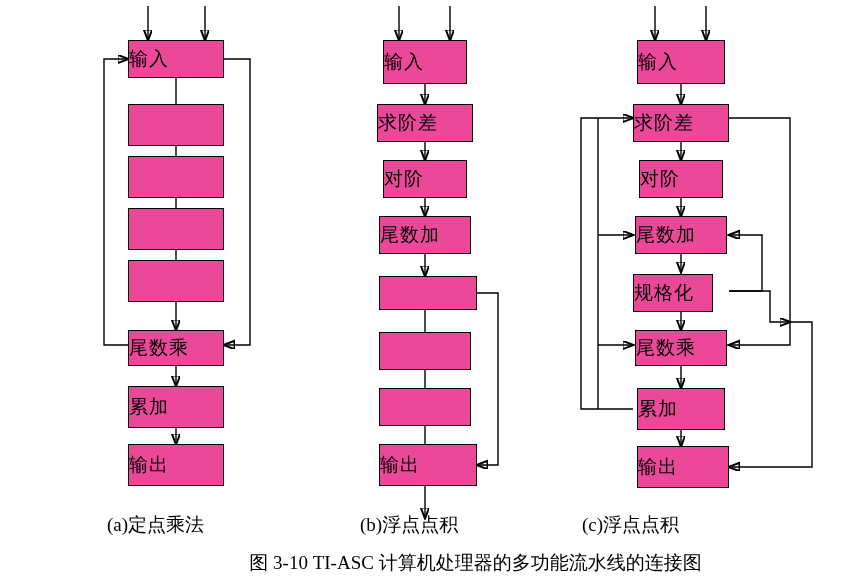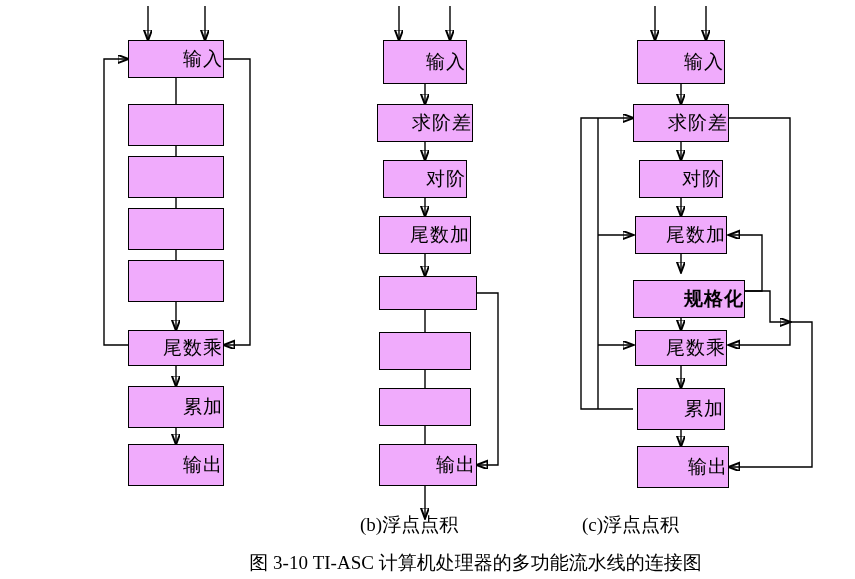--- a/index.html
+++ b/index.html
@@ -8,28 +8,27 @@
     background:#ffffff;
     font-family:"Liberation Serif","DejaVu Serif",serif;
     color:#000;
     position:relative;
     overflow:hidden;
   }
   #stage{position:absolute;left:0;top:0;width:855px;height:579px;}
   .box{
     position:absolute;
     border:1.4px solid #000;
-    background:#f0abfc;
+    background:#ec4899;
     box-sizing:border-box;
-    display:flex;align-items:center;justify-content:flex-end;
+    display:flex;align-items:center;justify-content:flex-start;
     font-size:19px;
     letter-spacing:1px;
     white-space:nowrap;
     z-index:3;
-    padding-left:44px;
   }
   .caption{
     position:absolute;
     font-size:19px;
     white-space:nowrap;
     z-index:4;
   }
   .figcap{
     position:absolute;
     font-size:19px;
@@ -127,20 +126,21 @@
     </div>
   <div class="box" style="left:128px;top:330px;width:96px;height:36px;">
       <span>尾数乘</span>
     </div>
   <div class="box" style="left:128px;top:386px;width:96px;height:42px;">
       <span>累加</span>
     </div>
   <div class="box" style="left:128px;top:444px;width:96px;height:42px;">
       <span>输出</span>
     </div>
+  <div class="caption" style="left:107px;top:512px;">(a)定点乘法</div>
 
   <div class="box" style="left:383px;top:40px;width:84px;height:44px;">
       <span>输入</span>
     </div>
   <div class="box" style="left:377px;top:104px;width:96px;height:38px;">
       <span>求阶差</span>
     </div>
   <div class="box" style="left:383px;top:160px;width:84px;height:38px;">
       <span>对阶</span>
     </div>
@@ -166,21 +166,21 @@
     </div>
   <div class="box" style="left:633px;top:104px;width:96px;height:38px;">
       <span>求阶差</span>
     </div>
   <div class="box" style="left:639px;top:160px;width:84px;height:38px;">
       <span>对阶</span>
     </div>
   <div class="box" style="left:635px;top:216px;width:92px;height:38px;">
       <span>尾数加</span>
     </div>
-  <div class="box" style="left:633px;top:280px;width:112px;height:38px;font-weight:bold;">
+  <div class="box" style="left:633px;top:274px;width:80px;height:38px;">
       <span>规格化</span>
     </div>
   <div class="box" style="left:635px;top:330px;width:92px;height:36px;">
       <span>尾数乘</span>
     </div>
   <div class="box" style="left:637px;top:388px;width:88px;height:42px;">
       <span>累加</span>
     </div>
   <div class="box" style="left:637px;top:446px;width:92px;height:42px;">
       <span>输出</span>

